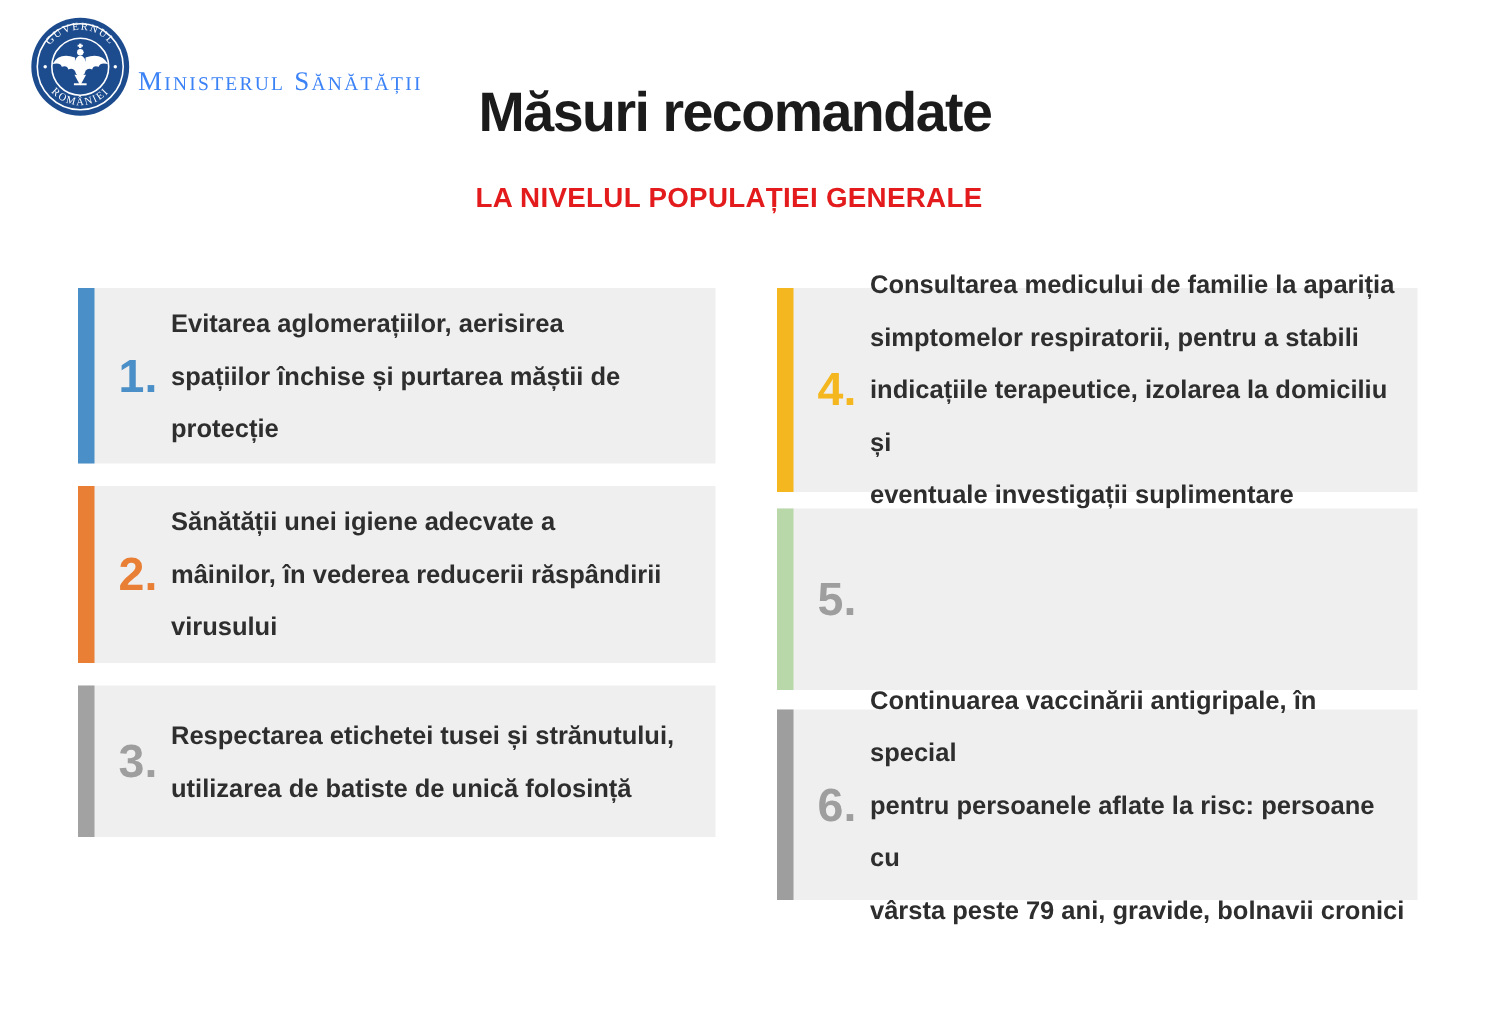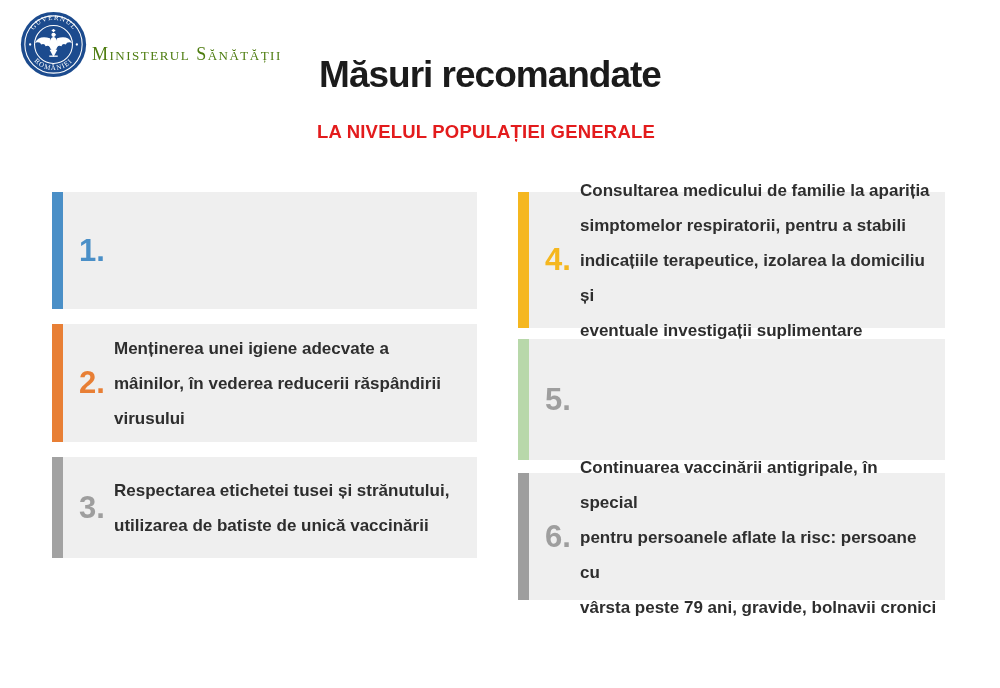--- a/index.html
+++ b/index.html
@@ -13,21 +13,21 @@
 
   
   .logo {
     position:absolute; left:20px; top:11px; width:67px; height:67px;
   }
   .ministry {
     position:absolute; left:92px; top:44px;
     font-family:"Liberation Serif", serif;
     font-variant:small-caps;
     font-size:18px; letter-spacing:1.5px;
-    color:#4d7c0f;
+    color:#3b82f6;
   }
   .title {
     position:absolute; left:0; top:54px; width:100%;
     text-align:center; transform:translateX(-10px);
     font-size:37px; font-weight:bold; letter-spacing:-1px;
     color:#1b1b1b;
   }
   .subtitle {
     position:absolute; left:0; top:121px; width:100%;
     text-align:center; transform:translateX(-14px);
@@ -102,35 +102,38 @@
 
 <div class="ministry">Ministerul Sănătății</div>
 
 <h1 class="title">Măsuri recomandate</h1>
 
 <div class="subtitle" style="color: rgb(227, 27, 28);">LA NIVELUL POPULAȚIEI GENERALE</div>
 
 <div class="card c1">
   <div class="bar" style="background: rgb(74, 143, 199);"></div>
   <div class="num" style="color: rgb(74, 143, 199);">1.</div>
+  <div class="txt">Evitarea aglomerațiilor, aerisirea
+spațiilor închise și purtarea măștii de
+protecție</div>
 </div>
 
 <div class="card c2">
   <div class="bar" style="background: rgb(232, 127, 53);"></div>
   <div class="num" style="color: rgb(232, 127, 53);">2.</div>
-  <div class="txt">Menținerea unei igiene adecvate a
+  <div class="txt">Sănătății unei igiene adecvate a
 mâinilor, în vederea reducerii răspândirii
 virusului</div>
 </div>
 
 <div class="card c3">
   <div class="bar" style="background: rgb(162, 162, 162);"></div>
   <div class="num" style="color: rgb(158, 158, 158);">3.</div>
   <div class="txt">Respectarea etichetei tusei și strănutului,
-utilizarea de batiste de unică vaccinării</div>
+utilizarea de batiste de unică folosință</div>
 </div>
 
 <div class="card c4">
   <div class="bar" style="background: rgb(245, 183, 31);"></div>
   <div class="num" style="color: rgb(245, 183, 31);">4.</div>
   <div class="txt">Consultarea medicului de familie la apariția
 simptomelor respiratorii, pentru a stabili
 indicațiile terapeutice, izolarea la domiciliu și
 eventuale investigații suplimentare</div>
 </div>

